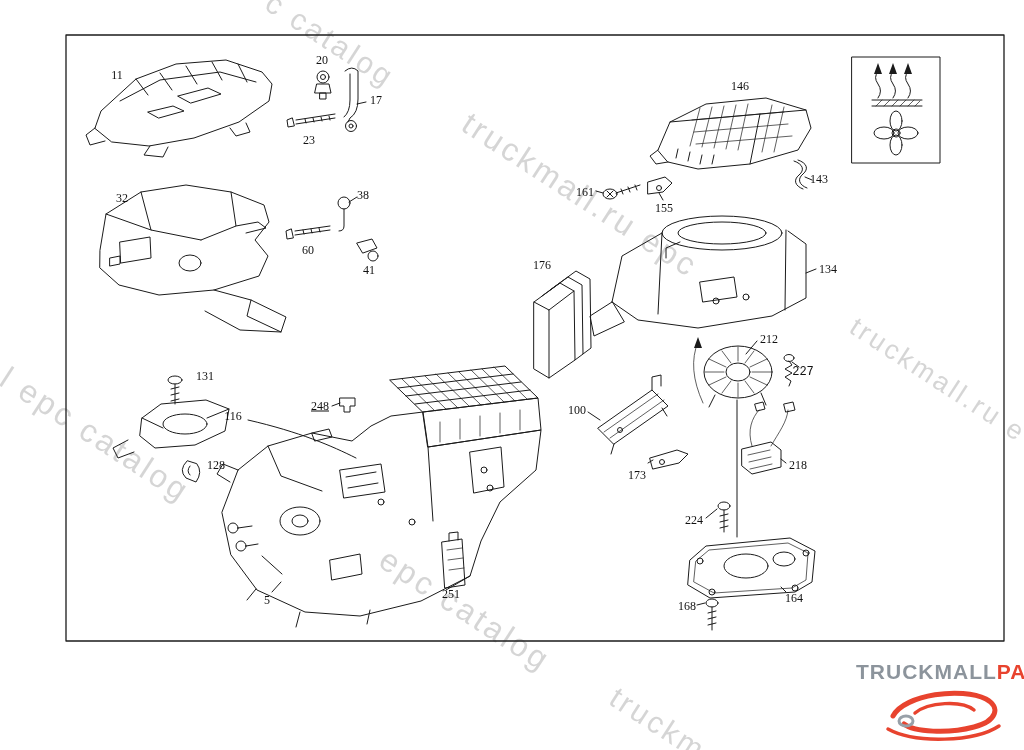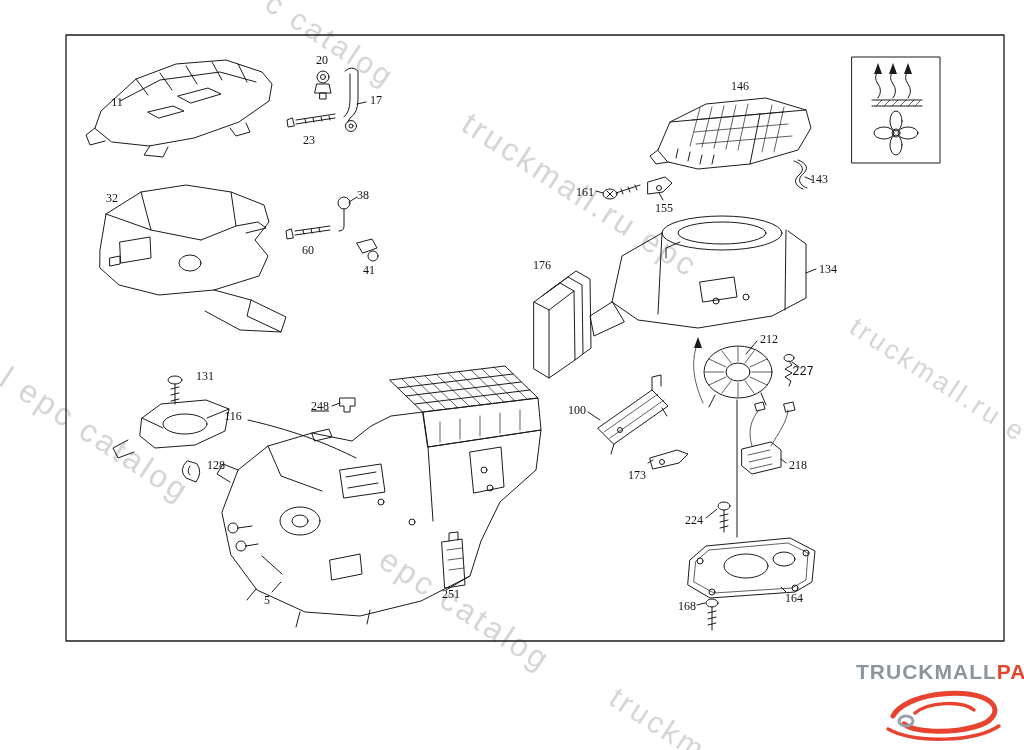--- a/index.html
+++ b/index.html
@@ -303,25 +303,25 @@
 
   <g>
     <path class="red" d="M893,716 C905,694 962,687 986,699 C1001,707 997,721 974,727 C948,734 914,732 904,724"></path>
     <path class="red2" d="M915,713 C928,702 962,700 974,710"></path>
     <path class="red2" d="M888,729 C915,744 975,742 999,726"></path>
     <ellipse class="gray" cx="906" cy="721" rx="7" ry="5"></ellipse>
   </g>
 </svg>
 
 <div id="label-layer">
-    <div class="part-label" style="left: 117px; top: 75px; margin-top: 27px;">11</div>
+    <div class="part-label" style="left: 117px; top: 75px;">11</div>
     <div class="part-label" style="left: 322px; top: 60px;">20</div>
     <div class="part-label" style="left: 376px; top: 100px;">17</div>
     <div class="part-label" style="left: 309px; top: 140px;">23</div>
-    <div class="part-label" style="left: 112px; top: 198px;">32</div>
+    <div class="part-label" style="left: 122px; top: 198px;">32</div>
     <div class="part-label" style="left: 363px; top: 195px;">38</div>
     <div class="part-label" style="left: 308px; top: 250px;">60</div>
     <div class="part-label" style="left: 369px; top: 270px;">41</div>
     <div class="part-label" style="left: 205px; top: 376px;">131</div>
     <div class="part-label" style="left: 233px; top: 416px;">116</div>
     <div class="part-label" style="left: 216px; top: 465px;">128</div>
     <div class="part-label" style="left: 320px; top: 406px; text-decoration: underline;">248</div>
     <div class="part-label" style="left: 267px; top: 600px;">5</div>
     <div class="part-label" style="left: 451px; top: 594px;">251</div>
     <div class="part-label" style="left: 542px; top: 265px;">176</div>

